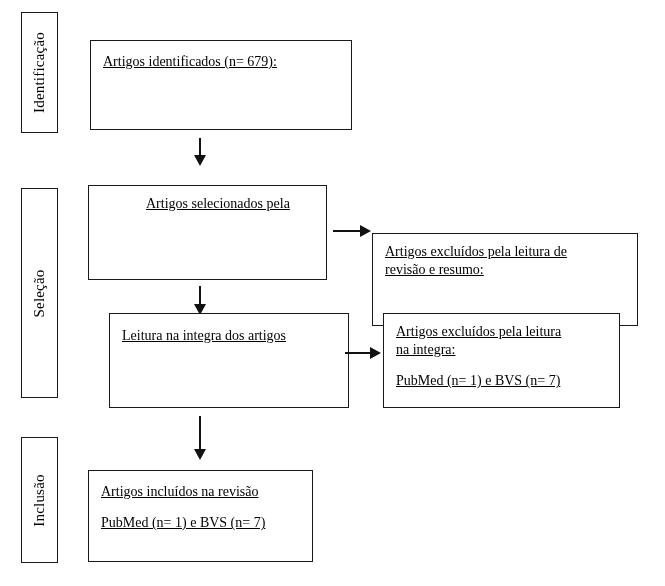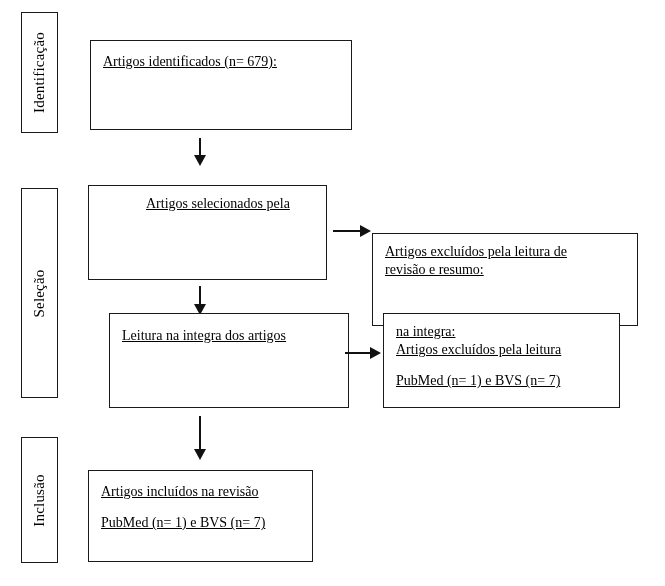--- a/index.html
+++ b/index.html
@@ -170,22 +170,22 @@
     </div>
   </div>
 
   <div class="arrow-right" style="left:345px; top:353px;">
     <div class="shaft" style="width:26px;"></div>
     <div class="head" style="left:25px;"></div>
   </div>
 
   <div class="box" style="left:383px; top:313px; width:237px; height:95px;">
     <div class="box-body" style="top:9px;">
+      <div class="line">Artigos excluídos pela leitura</div>
       <div class="line tight">na integra:</div>
-      <div class="line">Artigos excluídos pela leitura</div>
       <div class="line gap">PubMed (n= 1) e BVS (n= 7)</div>
     </div>
   </div>
 
   <div class="arrow-down" style="left:200px; top:416px;">
     <div class="shaft" style="height:34px;"></div>
     <div class="head" style="top:33px;"></div>
   </div>
 
   <div class="box" style="left:88px; top:470px; width:225px; height:92px;">

